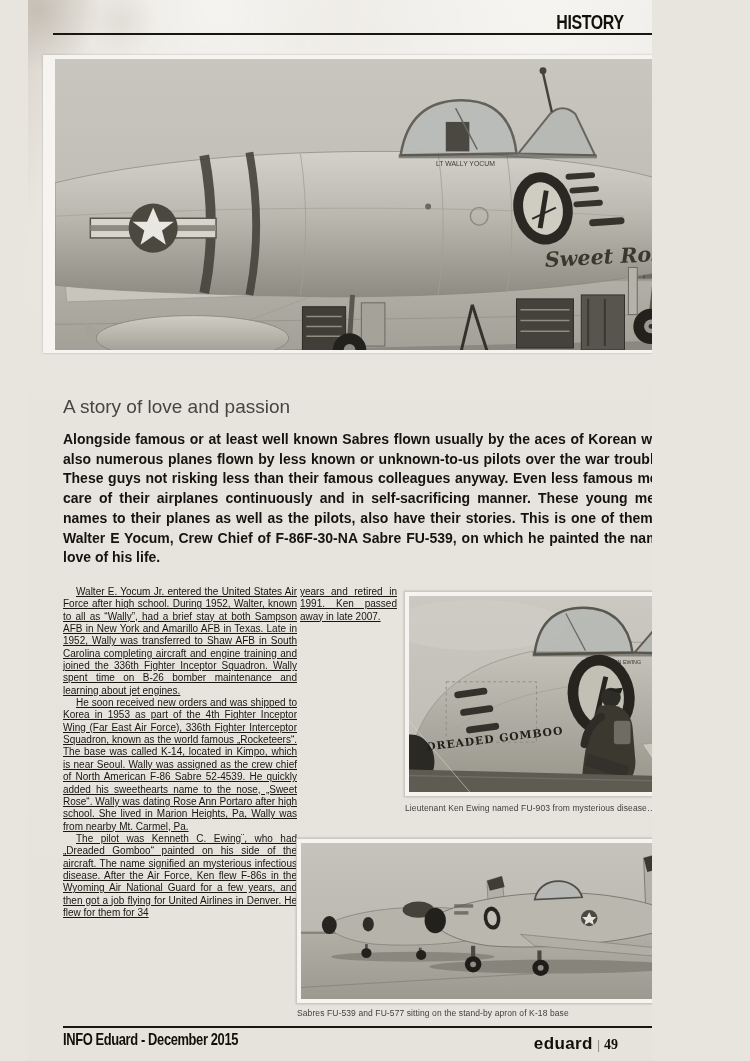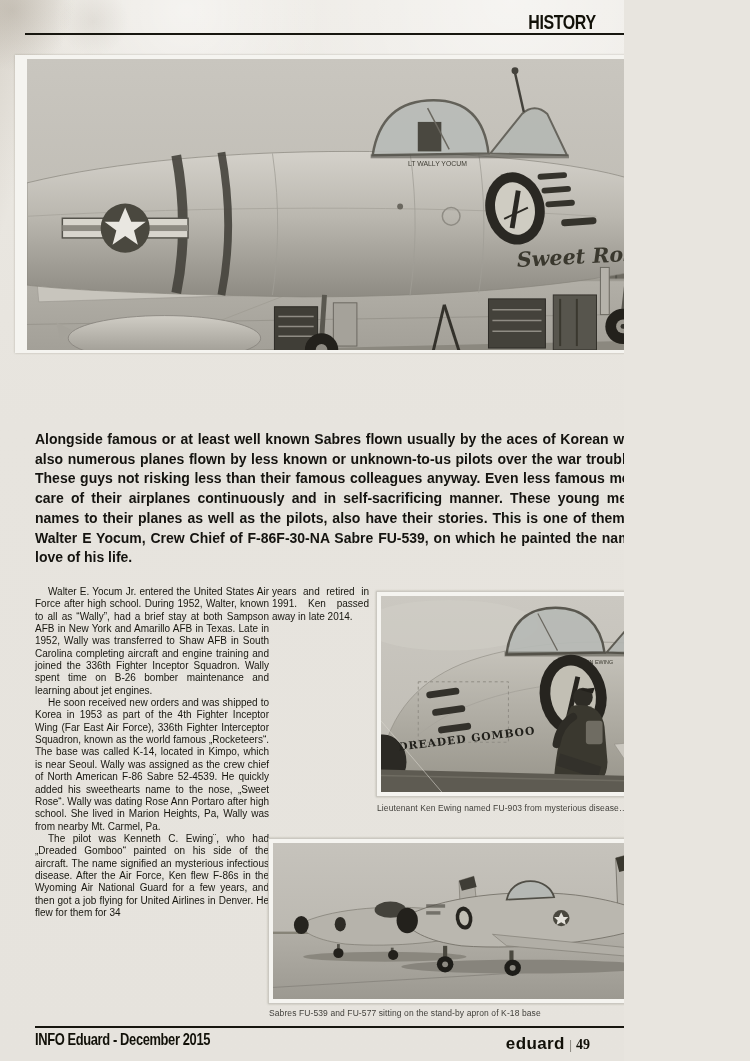--- a/index.html
+++ b/index.html
@@ -5,20 +5,21 @@
   html,body{margin:0;padding:0;background:#e8e5df;}
   *{box-sizing:border-box;}
   #page{
     position:relative;width:624px;height:1061px;overflow:hidden;
     background:
       radial-gradient(circle at 82% 0%, rgba(255,255,255,.55), rgba(255,255,255,0) 28%),
       linear-gradient(108deg, rgba(186,178,165,.38) 0%, rgba(186,178,165,0) 8%),
       linear-gradient(180deg,#ebe8e2 0%,#e7e4de 40%,#e6e3dd 100%);
     font-family:"Liberation Sans", sans-serif;
     color:#14130f;
+    margin-left:28px;
   }
   #page::before{content:"";position:absolute;inset:0;pointer-events:none;
     background:
       radial-gradient(circle at 2% 1%, rgba(110,98,80,.20), transparent 5%),
       radial-gradient(circle at 15% 2%, rgba(110,98,80,.10), transparent 3%),
       radial-gradient(circle at 30% 1%, rgba(255,255,255,.5), transparent 12%);
   }
   .abs{position:absolute;}
   .rule{background:#17160f;height:2px;}
   .condensed{display:inline-block;font-weight:700;letter-spacing:-.5px;transform:scaleX(.76);}
@@ -31,21 +32,21 @@
 
   #main-photo-frame{left:15px;top:55px;width:719px;height:298px;padding:4px 3px 3px 12px;}
   #ewing-photo-frame{left:376px;top:591px;width:359px;height:206px;padding:4px;border:1px solid #cbc8c1;}
   #apron-photo-frame{left:268px;top:838px;width:465px;height:166px;padding:4px;border:1px solid #cbc8c1;}
 
   #headline{left:35px;top:363px;width:690px;font-size:23.5px;font-weight:700;letter-spacing:-.2px;color:#d8001e;}
   #subtitle{left:35px;top:396px;width:600px;font-size:19px;font-weight:400;color:#464540;}
   #intro{left:35px;top:430px;width:681px;font-size:14px;line-height:19.7px;font-weight:700;text-align:justify;color:#14130f;}
 
   .bodycol{font-size:10px;line-height:12.35px;text-align:justify;color:#17160f;}
-  .bodycol p{margin:0;text-indent:13px;}
+  .bodycol p{margin:0;text-indent:13px;text-decoration:underline;}
   #col1{left:35px;top:586px;width:234px;}
   #col2{left:272px;top:586px;width:97px;}
 
   .caption{font-size:8.5px;color:#403f3a;letter-spacing:.1px;}
   #caption-ewing{left:377px;top:803px;width:356px;}
   #caption-apron{left:269px;top:1008px;width:462px;}
 
   #footer-rule{left:35px;top:1026px;width:681px;}
   #footer-left{left:35px;top:1030px;font-size:17px;color:#121109;}
   #footer-left .condensed{transform-origin:left center;}
@@ -173,29 +174,30 @@
       <line x1="612" y1="214" x2="606" y2="266" stroke="#5a5850" stroke-width="4"></line>
       <circle cx="607" cy="272" r="18" fill="#23211c"></circle>
       <circle cx="607" cy="272" r="7" fill="#9b988f"></circle>
       <circle cx="607" cy="272" r="2.5" fill="#33312b"></circle>
 
       <ellipse cx="140" cy="284" rx="98" ry="23" fill="url(#tankG)" stroke="#84817a" stroke-width=".8"></ellipse>
       <polygon points="46,276 30,268 34,286" fill="#a5a29a"></polygon>
     </svg>
   </div>
 
+  <div id="subtitle" class="abs">A story of love and passion</div>
   <div id="intro" class="abs">Alongside famous or at least well known Sabres flown usually by the aces of Korean war, there were also numerous planes flown by less known or unknown-to-us pilots over the war troubled peninsula. These guys not risking less than their famous colleagues anyway. Even less famous mechanics took care of their airplanes continuously and in self-sacrificing manner. These young men, giving the names to their planes as well as the pilots, also have their stories. This is one of them. The story of Walter E Yocum, Crew Chief of F-86F-30-NA Sabre FU-539, on which he painted the name of the only love of his life.</div>
 
   <div id="col1" class="abs bodycol">
     <p>Walter E. Yocum Jr. entered the United States Air Force after high school. During 1952, Walter, known to all as “Wally”, had a brief stay at both Sampson AFB in New York and Amarillo AFB in Texas. Late in 1952, Wally was transferred to Shaw AFB in South Carolina completing aircraft and engine training and joined the 336th Fighter Inceptor Squadron. Wally spent time on B-26 bomber maintenance and learning about jet engines.</p>
     <p>He soon received new orders and was shipped to Korea in 1953 as part of the 4th Fighter Inceptor Wing (Far East Air Force), 336th Fighter Interceptor Squadron, known as the world famous „Rocketeers“. The base was called K-14, located in Kimpo, which is near Seoul. Wally was assigned as the crew chief of North American F-86 Sabre 52-4539. He quickly added his sweethearts name to the nose, „Sweet Rose“. Wally was dating Rose Ann Portaro after high school. She lived in Marion Heights, Pa, Wally was from nearby Mt. Carmel, Pa.</p>
     <p>The pilot was Kenneth C. Ewing¨, who had „Dreaded Gomboo“ painted on his side of the aircraft. The name signified an mysterious infectious disease. After the Air Force, Ken flew F-86s in the Wyoming Air National Guard for a few years, and then got a job flying for United Airlines in Denver. He flew for them for 34</p>
   </div>
   <div id="col2" class="abs bodycol">
-    <p style="text-indent:0">years and retired in 1991. Ken passed away in late 2014.</p>
+    <p style="text-indent:0">years and retired in 1991. Ken passed away in late 2007.</p>
   </div>
 
   <div id="ewing-photo-frame" class="abs photo-frame">
     <svg width="349" height="196" viewBox="0 0 356 201" preserveAspectRatio="none" role="img">
       <defs>
         <linearGradient id="sky2" x1="0" y1="0" x2="0" y2="1">
           <stop offset="0" stop-color="#cbc8c1"></stop>
             <stop offset="1" stop-color="#bdbab2"></stop>
         </linearGradient>
         <linearGradient id="fuse2" x1="0" y1="0" x2="0" y2="1">

